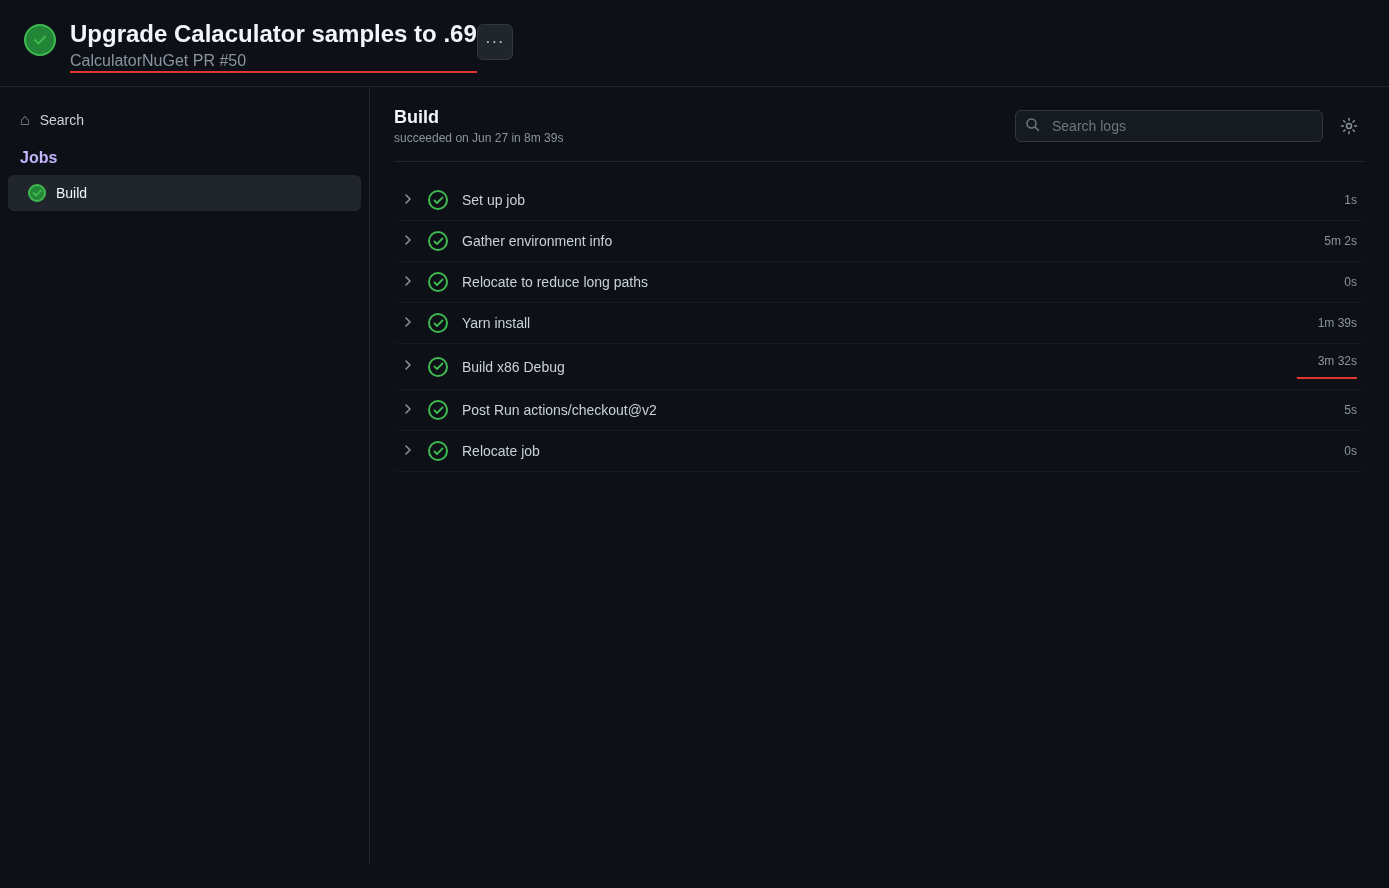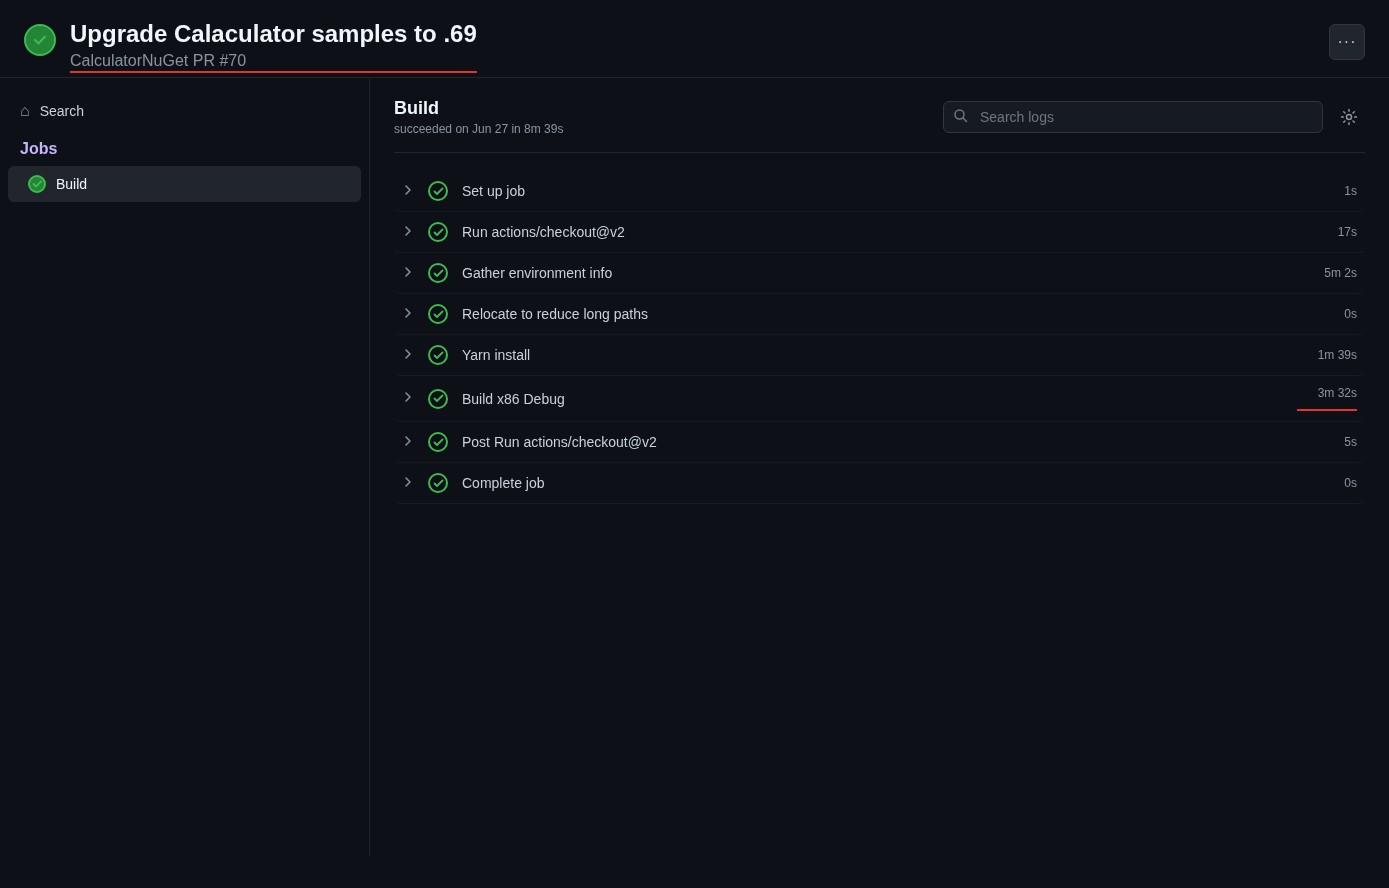--- a/index.html
+++ b/index.html
@@ -8,24 +8,24 @@
       color: #c9d1d9;
       font-family: -apple-system, BlinkMacSystemFont, 'Segoe UI', Helvetica, Arial, sans-serif;
       font-size: 14px;
       width: 1389px;
       min-height: 888px;
       overflow: hidden;
     }
 
     
     .header {
-      padding: 20px 24px 4px 24px;
+      padding: 20px 24px 13px 24px;
       display: flex;
       align-items: flex-start;
-      justify-content: space-between;
+      justify-content: flex-start;
       border-bottom: 1px solid #21262d;
     }
     .header-left {
       display: flex;
       align-items: flex-start;
       gap: 14px;
     }
     .header-title-block {
       display: flex;
       flex-direction: column;
@@ -140,21 +140,21 @@
       align-items: center;
       gap: 10px;
     }
     .search-logs-input {
       background: #161b22;
       border: 1px solid #30363d;
       border-radius: 6px;
       color: #c9d1d9;
       padding: 7px 12px 7px 36px;
       font-size: 14px;
-      width: 380px;
+      width: 308px;
       outline: none;
     }
     .search-logs-input::placeholder { color: #6e7681; }
     .search-logs-wrapper {
       position: relative;
       display: flex;
       align-items: center;
     }
     .search-icon-svg {
       position: absolute;
@@ -258,21 +258,21 @@
 
 <div class="header">
   <div class="header-left">
     <div class="header-green-check">
       <svg width="16" height="16" viewBox="0 0 16 16" fill="none">
         <path d="M3 8l3.5 3.5 6.5-7" stroke="#3fb950" stroke-width="2" stroke-linecap="round" stroke-linejoin="round"></path>
       </svg>
     </div>
     <div class="header-title-block">
       <span class="header-title">Upgrade Calaculator samples to .69</span>
-      <span class="header-subtitle">CalculatorNuGet PR #70</span>
+      <span class="header-subtitle">CalculatorNuGet PR #50</span>
     </div>
   </div>
   <button class="more-btn">···</button>
 </div>
 
 <div class="main-layout">
 
   <div class="sidebar">
     <div class="sidebar-summary">
       <span class="sidebar-summary-icon">⌂</span>
@@ -334,34 +334,20 @@
       <span class="step-chevron">
         <svg width="12" height="12" viewBox="0 0 12 12" fill="none">
           <path d="M4 2l4 4-4 4" stroke="#8b949e" stroke-width="1.5" stroke-linecap="round" stroke-linejoin="round"></path>
         </svg>
       </span>
       <div class="check-circle">
         <svg width="11" height="11" viewBox="0 0 11 11" fill="none">
           <path d="M1.5 5.5l2.5 2.5 5.5-5.5" stroke="#3fb950" stroke-width="1.8" stroke-linecap="round" stroke-linejoin="round"></path>
         </svg>
       </div>
-      <span class="step-name">Run actions/checkout@v2</span>
-      <span class="step-duration">17s</span>
-    </div>
-        <div class="step-row">
-      <span class="step-chevron">
-        <svg width="12" height="12" viewBox="0 0 12 12" fill="none">
-          <path d="M4 2l4 4-4 4" stroke="#8b949e" stroke-width="1.5" stroke-linecap="round" stroke-linejoin="round"></path>
-        </svg>
-      </span>
-      <div class="check-circle">
-        <svg width="11" height="11" viewBox="0 0 11 11" fill="none">
-          <path d="M1.5 5.5l2.5 2.5 5.5-5.5" stroke="#3fb950" stroke-width="1.8" stroke-linecap="round" stroke-linejoin="round"></path>
-        </svg>
-      </div>
       <span class="step-name">Gather environment info</span>
       <span class="step-duration">5m 2s</span>
     </div>
         <div class="step-row">
       <span class="step-chevron">
         <svg width="12" height="12" viewBox="0 0 12 12" fill="none">
           <path d="M4 2l4 4-4 4" stroke="#8b949e" stroke-width="1.5" stroke-linecap="round" stroke-linejoin="round"></path>
         </svg>
       </span>
       <div class="check-circle">
@@ -418,18 +404,18 @@
       <span class="step-chevron">
         <svg width="12" height="12" viewBox="0 0 12 12" fill="none">
           <path d="M4 2l4 4-4 4" stroke="#8b949e" stroke-width="1.5" stroke-linecap="round" stroke-linejoin="round"></path>
         </svg>
       </span>
       <div class="check-circle">
         <svg width="11" height="11" viewBox="0 0 11 11" fill="none">
           <path d="M1.5 5.5l2.5 2.5 5.5-5.5" stroke="#3fb950" stroke-width="1.8" stroke-linecap="round" stroke-linejoin="round"></path>
         </svg>
       </div>
-      <span class="step-name">Complete job</span>
+      <span class="step-name">Relocate job</span>
       <span class="step-duration">0s</span>
     </div>
       </div>
   </div>
 </div>
 
 </body></html>

